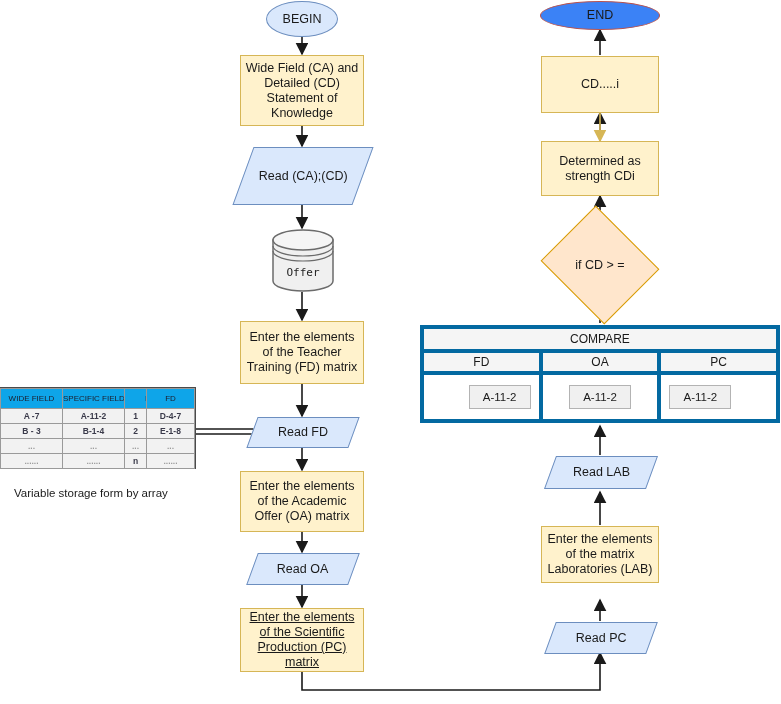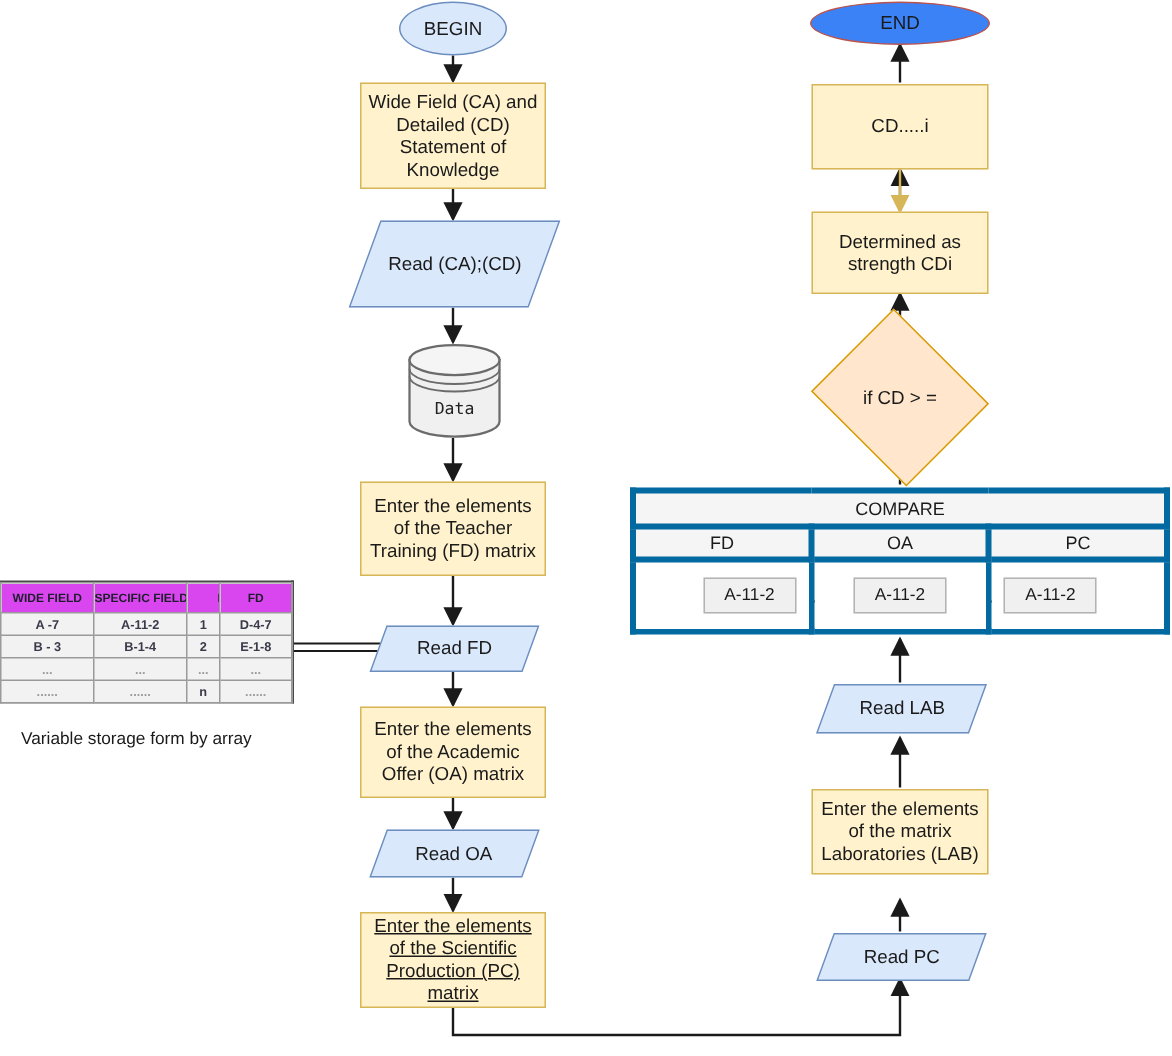--- a/index.html
+++ b/index.html
@@ -88,22 +88,22 @@
   #array-table th, #array-table td {
     border:1px solid #9a9a9a;
     text-align:center;
     color:#3a3a4a;
     padding:1px 0;
     height:15px;
     overflow:hidden;
     white-space:nowrap;
   }
   #array-table th {
-    background:#d946ef; color:#1d1d2b;
-    font-weight:bold; font-size:8px;
+    background:#0ea5e9; color:#1d1d2b;
+    font-weight:normal; font-size:8px;
     height:20px;
   }
   #array-table td { background:#f2f2f2; font-weight:bold; }
   #array-table .c0 { width:62px; }
   #array-table .c1 { width:62px; }
   #array-table .c2 { width:22px;padding-left:20px; }
   #array-table .c3 { width:48px; }
   #array-table tr.dim td { color:#9b9b9b; }
   #tbl-outline {
     position:absolute; z-index:2;
@@ -230,21 +230,21 @@
     <span>Read (CA);(CD)</span>
   </div>
 
   <div class="cyl" style="left:272px; top:229px; width:62px; height:63px;">
     <svg class="cyl-svg" width="62" height="63" viewBox="0 0 62 63">
       <path d="M1,11 L1,52 A30,10 0 0 0 61,52 L61,11 Z" fill="#f0f0f0" stroke="#6b6b6b" stroke-width="1.5"></path>
       <ellipse cx="31" cy="11" rx="30" ry="10" fill="#f5f5f5" stroke="#6b6b6b" stroke-width="1.5"></ellipse>
       <path d="M1,17 A30,10 0 0 0 61,17" fill="none" stroke="#6b6b6b" stroke-width="1.2"></path>
       <path d="M1,22 A30,10 0 0 0 61,22" fill="none" stroke="#6b6b6b" stroke-width="1.2"></path>
     </svg>
-    <div class="cyl-label">Data</div>
+    <div class="cyl-label">Offer</div>
   </div>
 
   <div class="node rect-yellow" style="left:240px; top:321px; width:124px; height:63px;">
     <span>Enter the elements of the Teacher Training (FD) matrix</span>
   </div>
 
   <div class="node para-blue" style="left:252px; top:417px; width:102px; height:31px;">
     <span>Read FD</span>
   </div>
 

